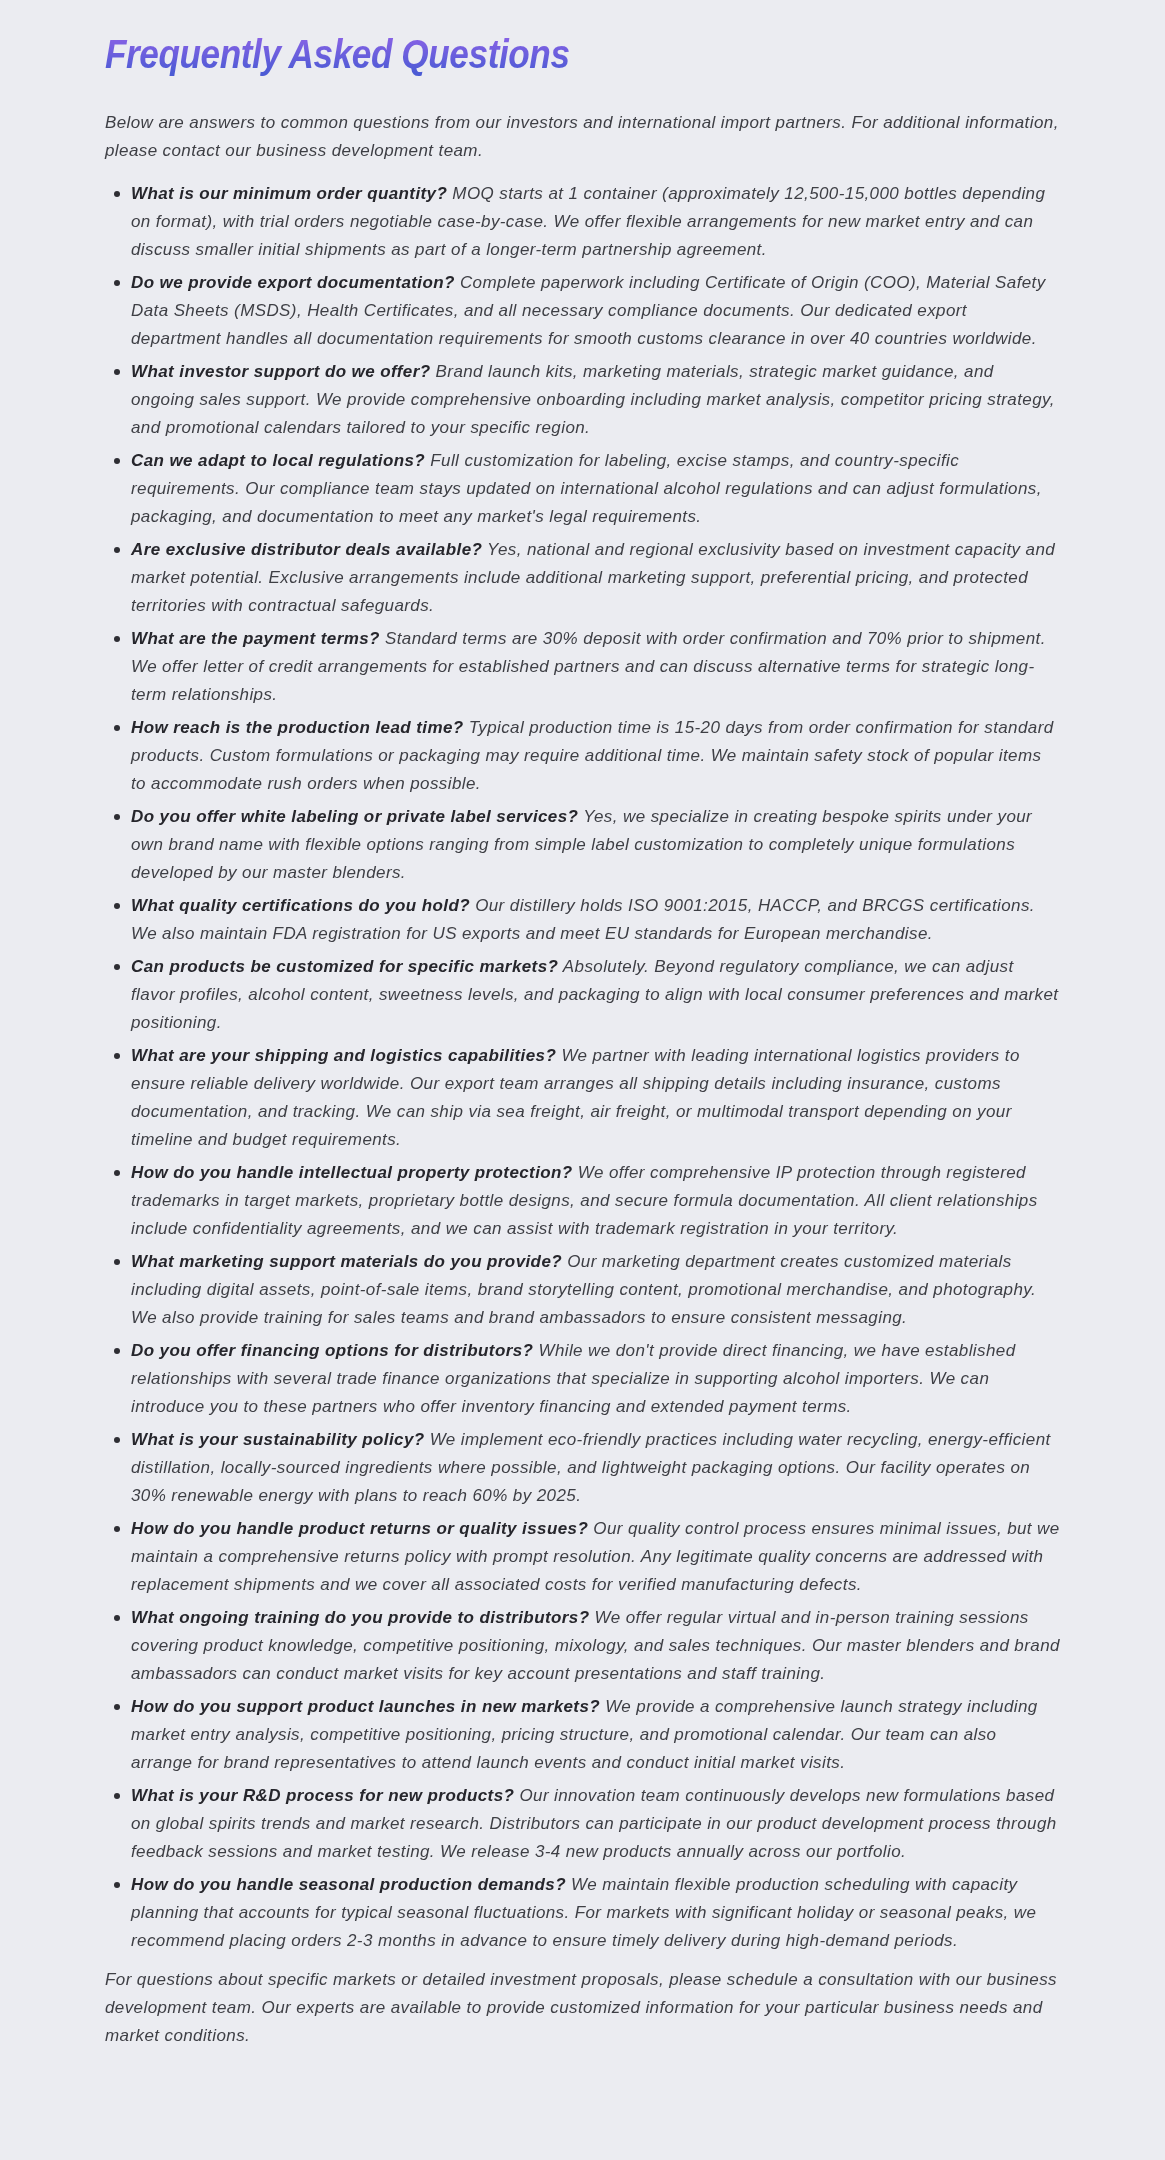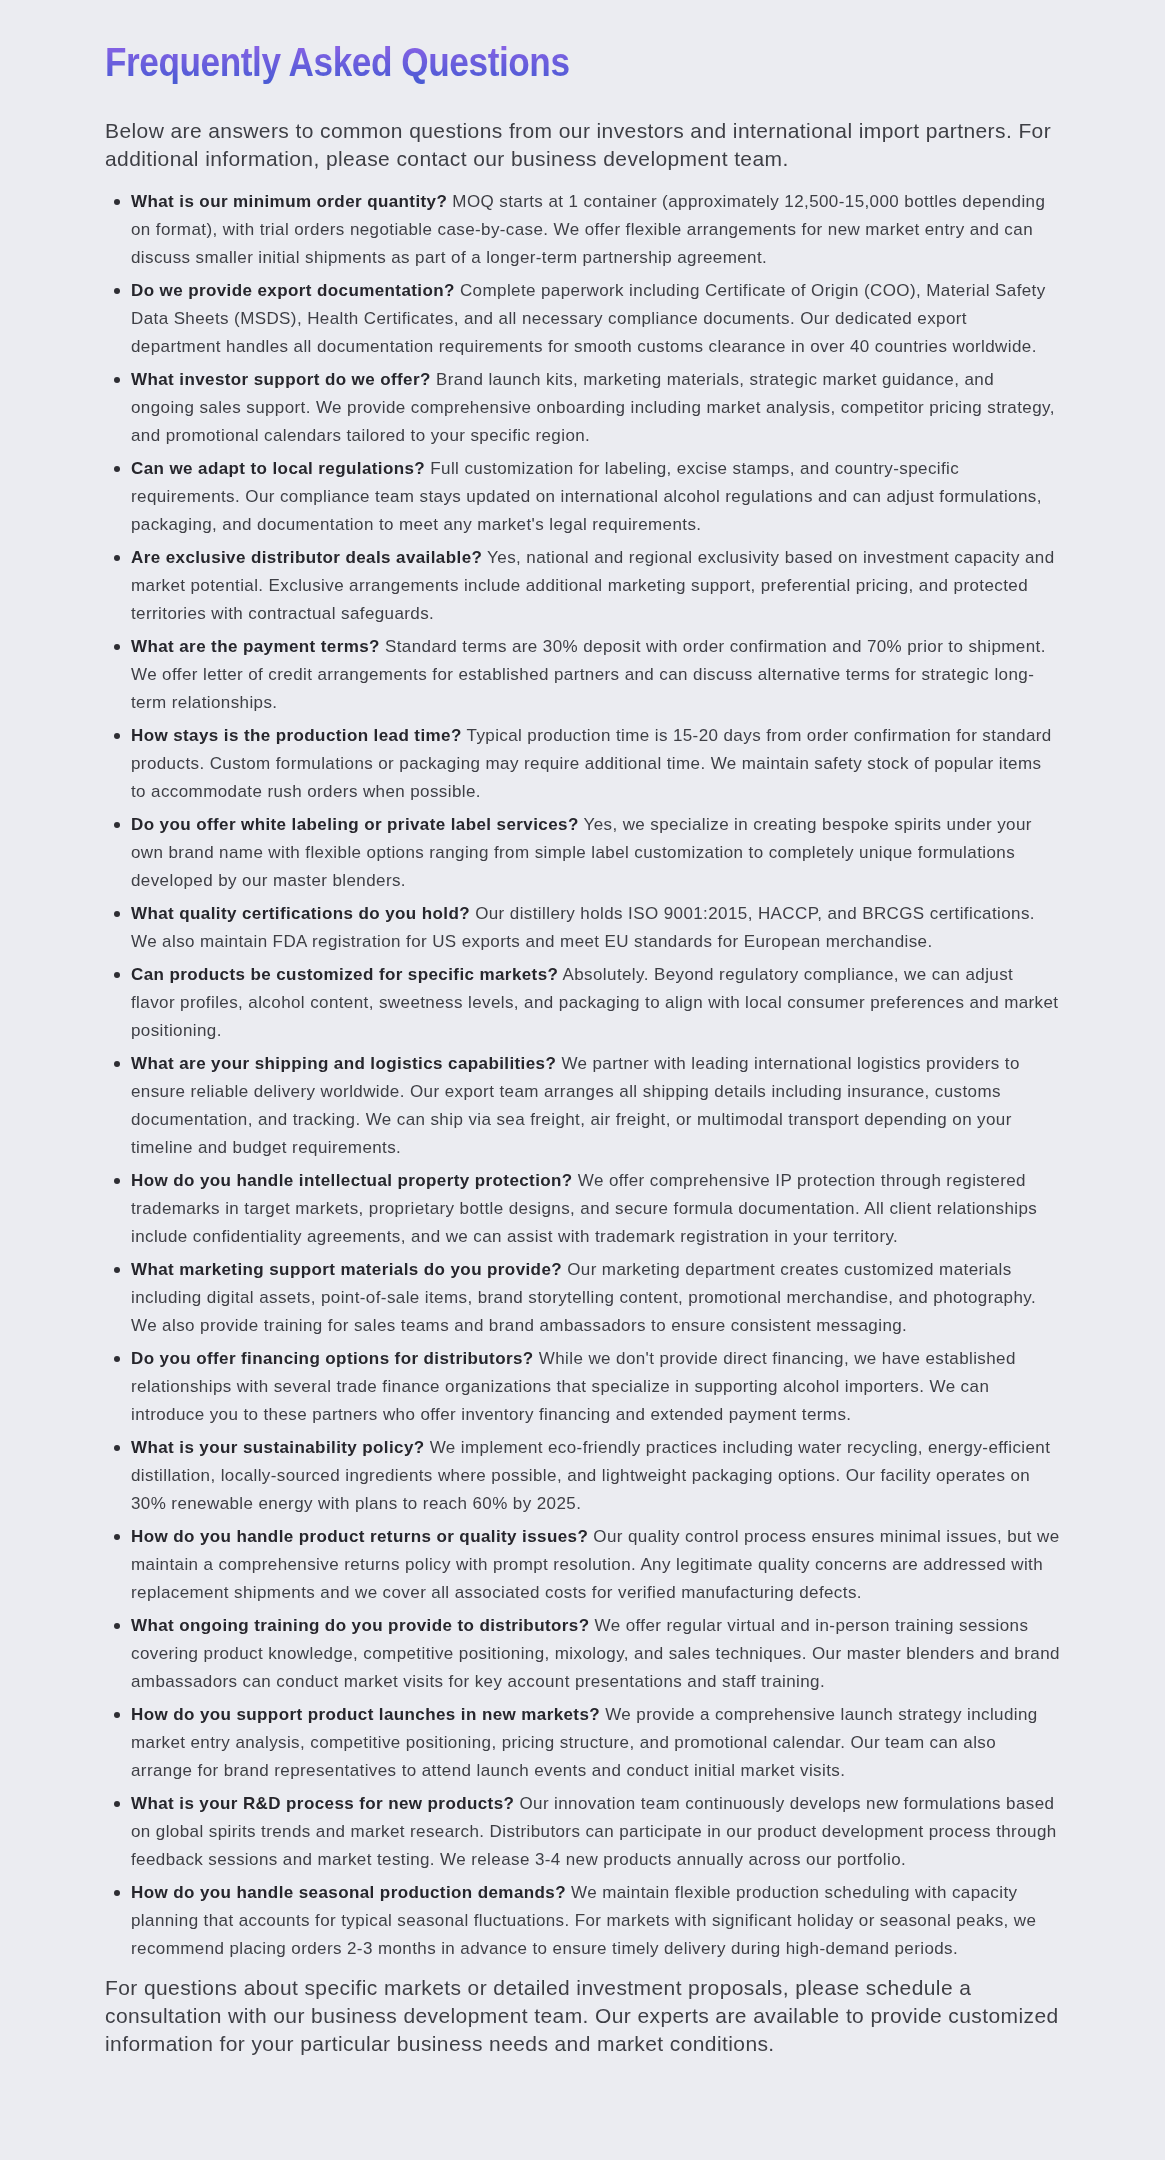--- a/index.html
+++ b/index.html
@@ -5,41 +5,42 @@
   html, body {
     margin: 0;
     padding: 0;
     background: #ebecf1;
     font-family: "Liberation Sans", sans-serif;
     color: #3e3f45;
   }
   .page {
     width: 955px;
     margin: 0 auto;
-    padding: 40px 0 34px;
+    padding: 32px 0 34px;
+    font-style: italic;
   }
   h1.page-title {
     margin: 0 0 32px;
     line-height: 1.12;
     font-size: 40px;
   }
   h1.page-title .title-text {
     display: inline-block;
     transform: scaleX(0.88);
     transform-origin: 0 50%;
     font-weight: 800;
     letter-spacing: -0.5px;
     background: linear-gradient(180deg, #8a62e6 8%, #4b5bd4 92%);
     -webkit-background-clip: text;
     background-clip: text;
     color: #5f5ee0;
     -webkit-text-fill-color: transparent;
   }
   p.body-text {
-    font-size: 21px;
+    font-size: 17px;
     line-height: 28px;
     letter-spacing: 0.4px;
     margin: 0 0 15px;
   }
   ul.faq-list {
     list-style: none;
     margin: 0 0 11px;
     padding: 0;
   }
   ul.faq-list li {
@@ -98,21 +99,21 @@
   </li>
       <li>
     <span class="q">Are exclusive distributor deals available?</span>
     <span class="a">Yes, national and regional exclusivity based on investment capacity and market potential. Exclusive arrangements include additional marketing support, preferential pricing, and protected territories with contractual safeguards.</span>
   </li>
       <li>
     <span class="q">What are the payment terms?</span>
     <span class="a">Standard terms are 30% deposit with order confirmation and 70% prior to shipment. We offer letter of credit arrangements for established partners and can discuss alternative terms for strategic long-term relationships.</span>
   </li>
       <li>
-    <span class="q">How stays is the production lead time?</span>
+    <span class="q">How reach is the production lead time?</span>
     <span class="a">Typical production time is 15-20 days from order confirmation for standard products. Custom formulations or packaging may require additional time. We maintain safety stock of popular items to accommodate rush orders when possible.</span>
   </li>
       <li>
     <span class="q">Do you offer white labeling or private label services?</span>
     <span class="a">Yes, we specialize in creating bespoke spirits under your own brand name with flexible options ranging from simple label customization to completely unique formulations developed by our master blenders.</span>
   </li>
       <li>
     <span class="q">What quality certifications do you hold?</span>
     <span class="a">Our distillery holds ISO 9001:2015, HACCP, and BRCGS certifications. We also maintain FDA registration for US exports and meet EU standards for European merchandise.</span>
   </li>

